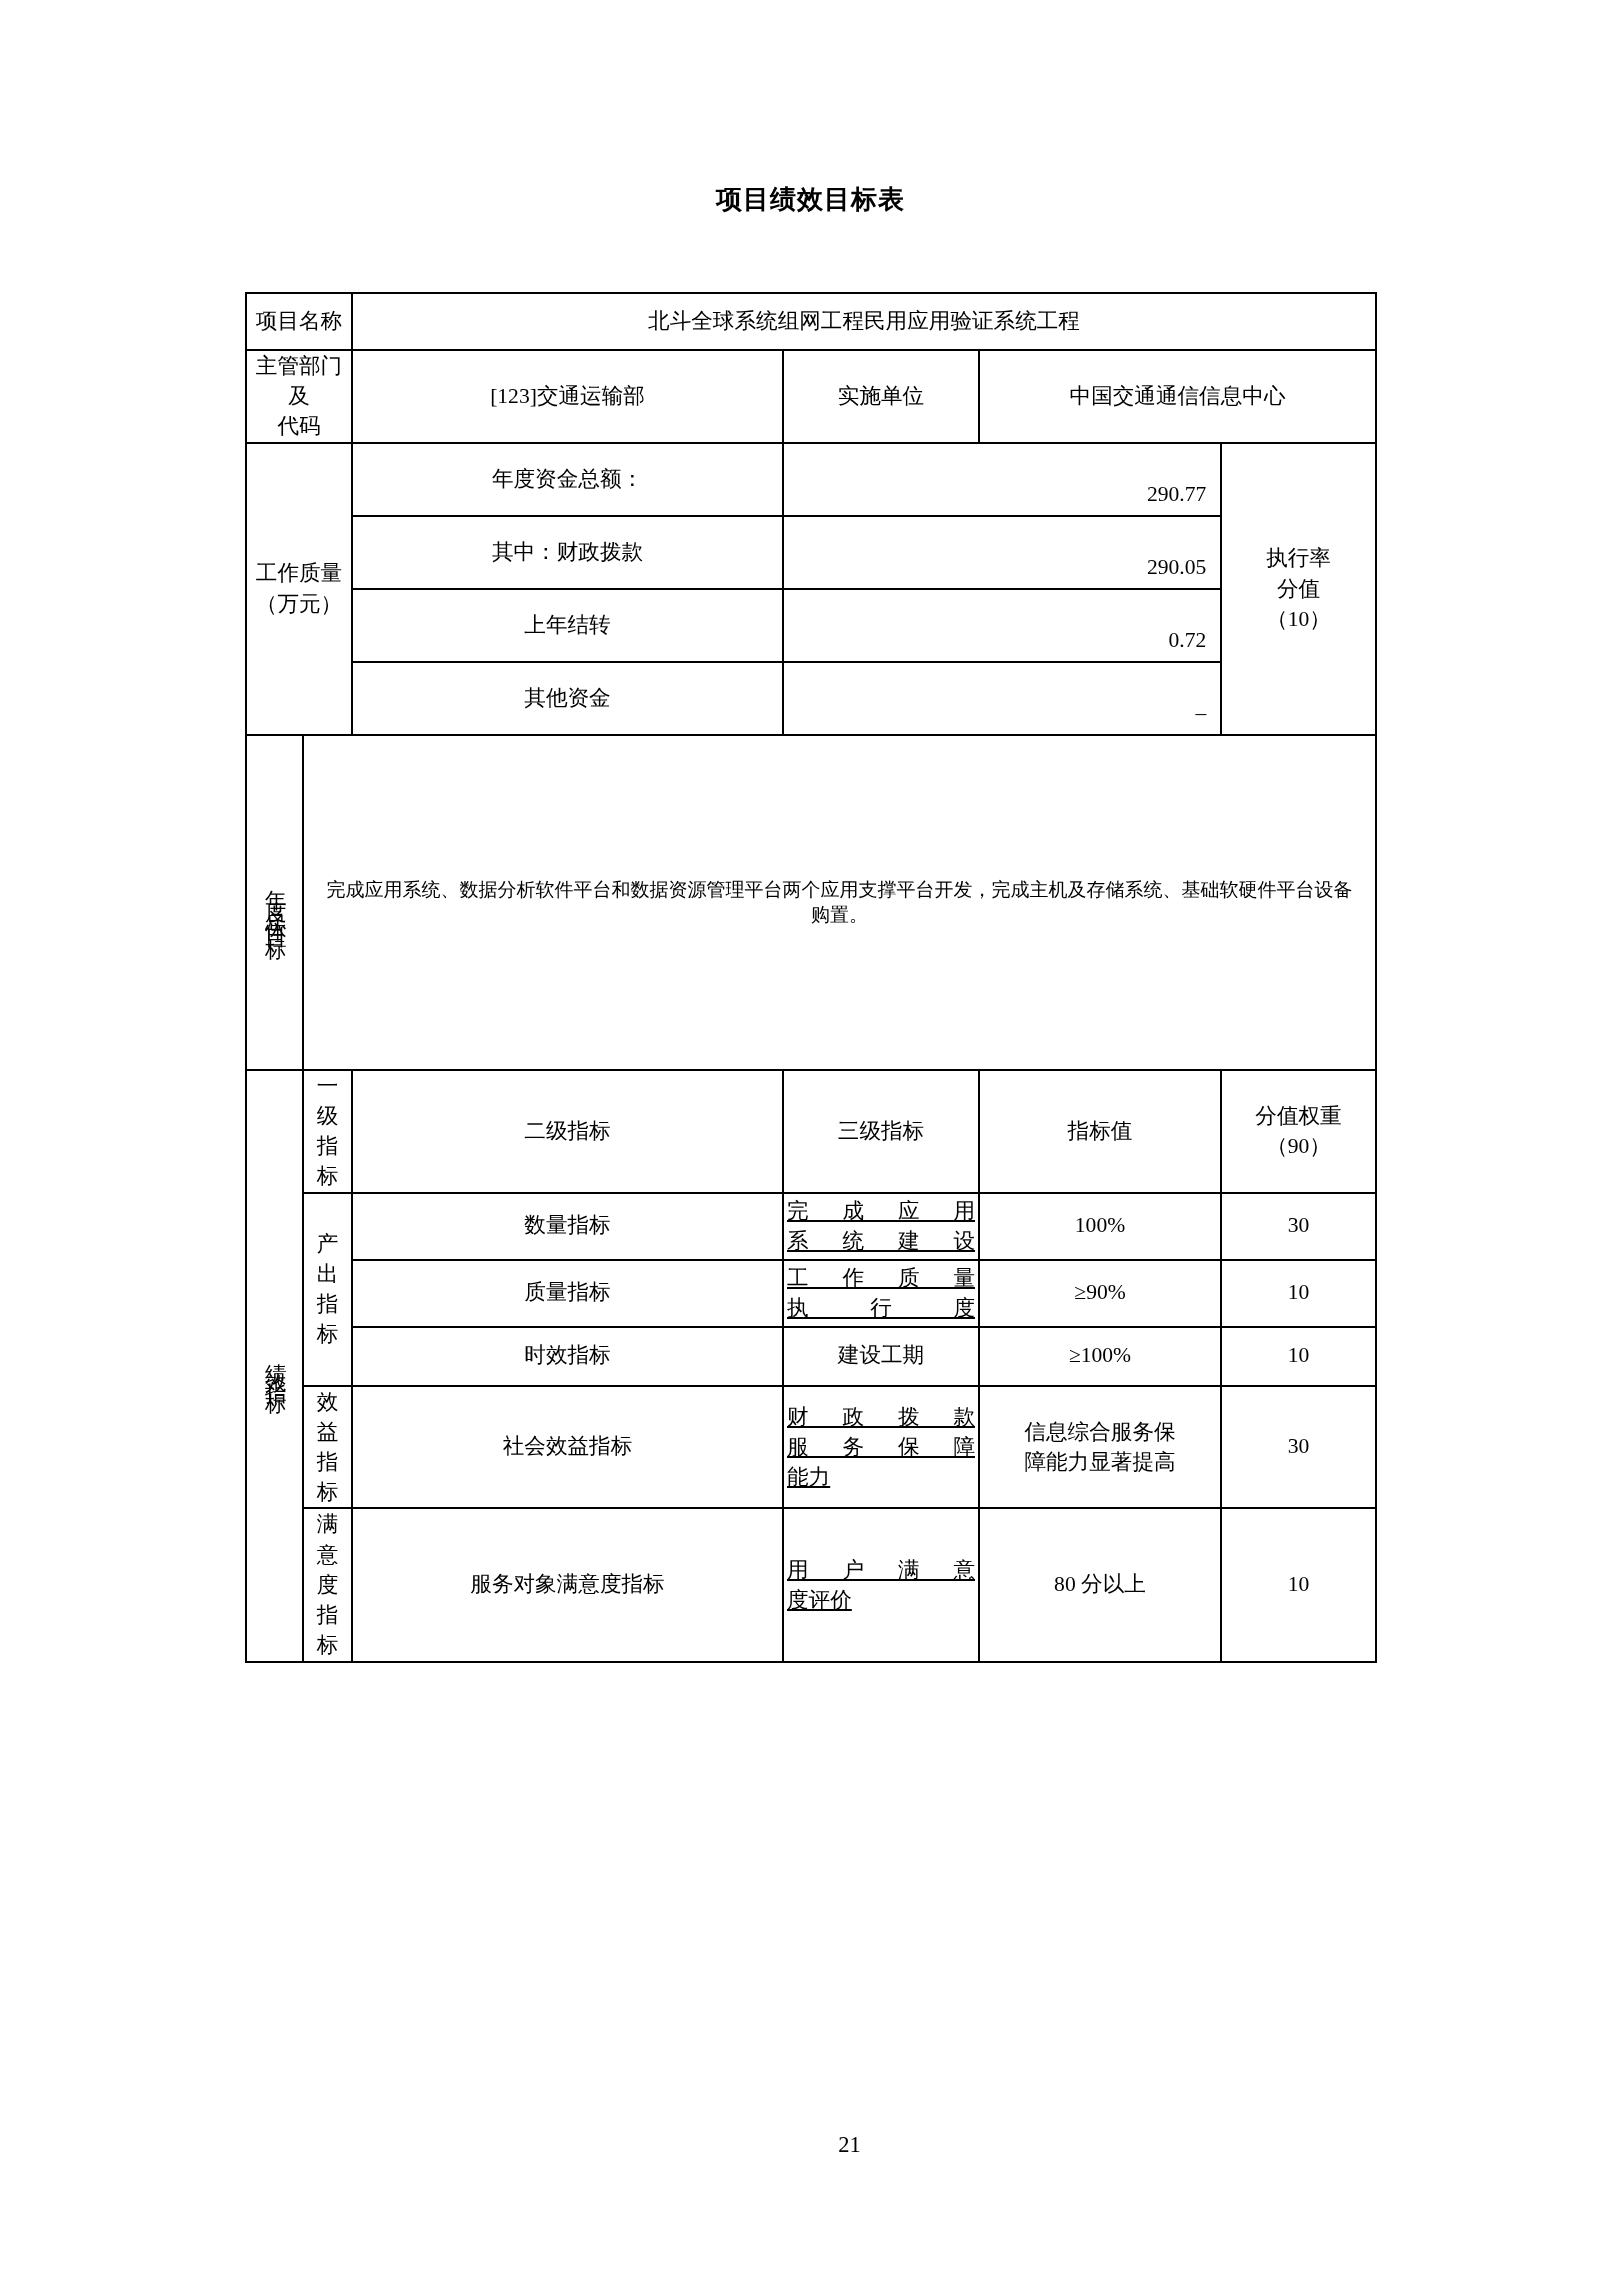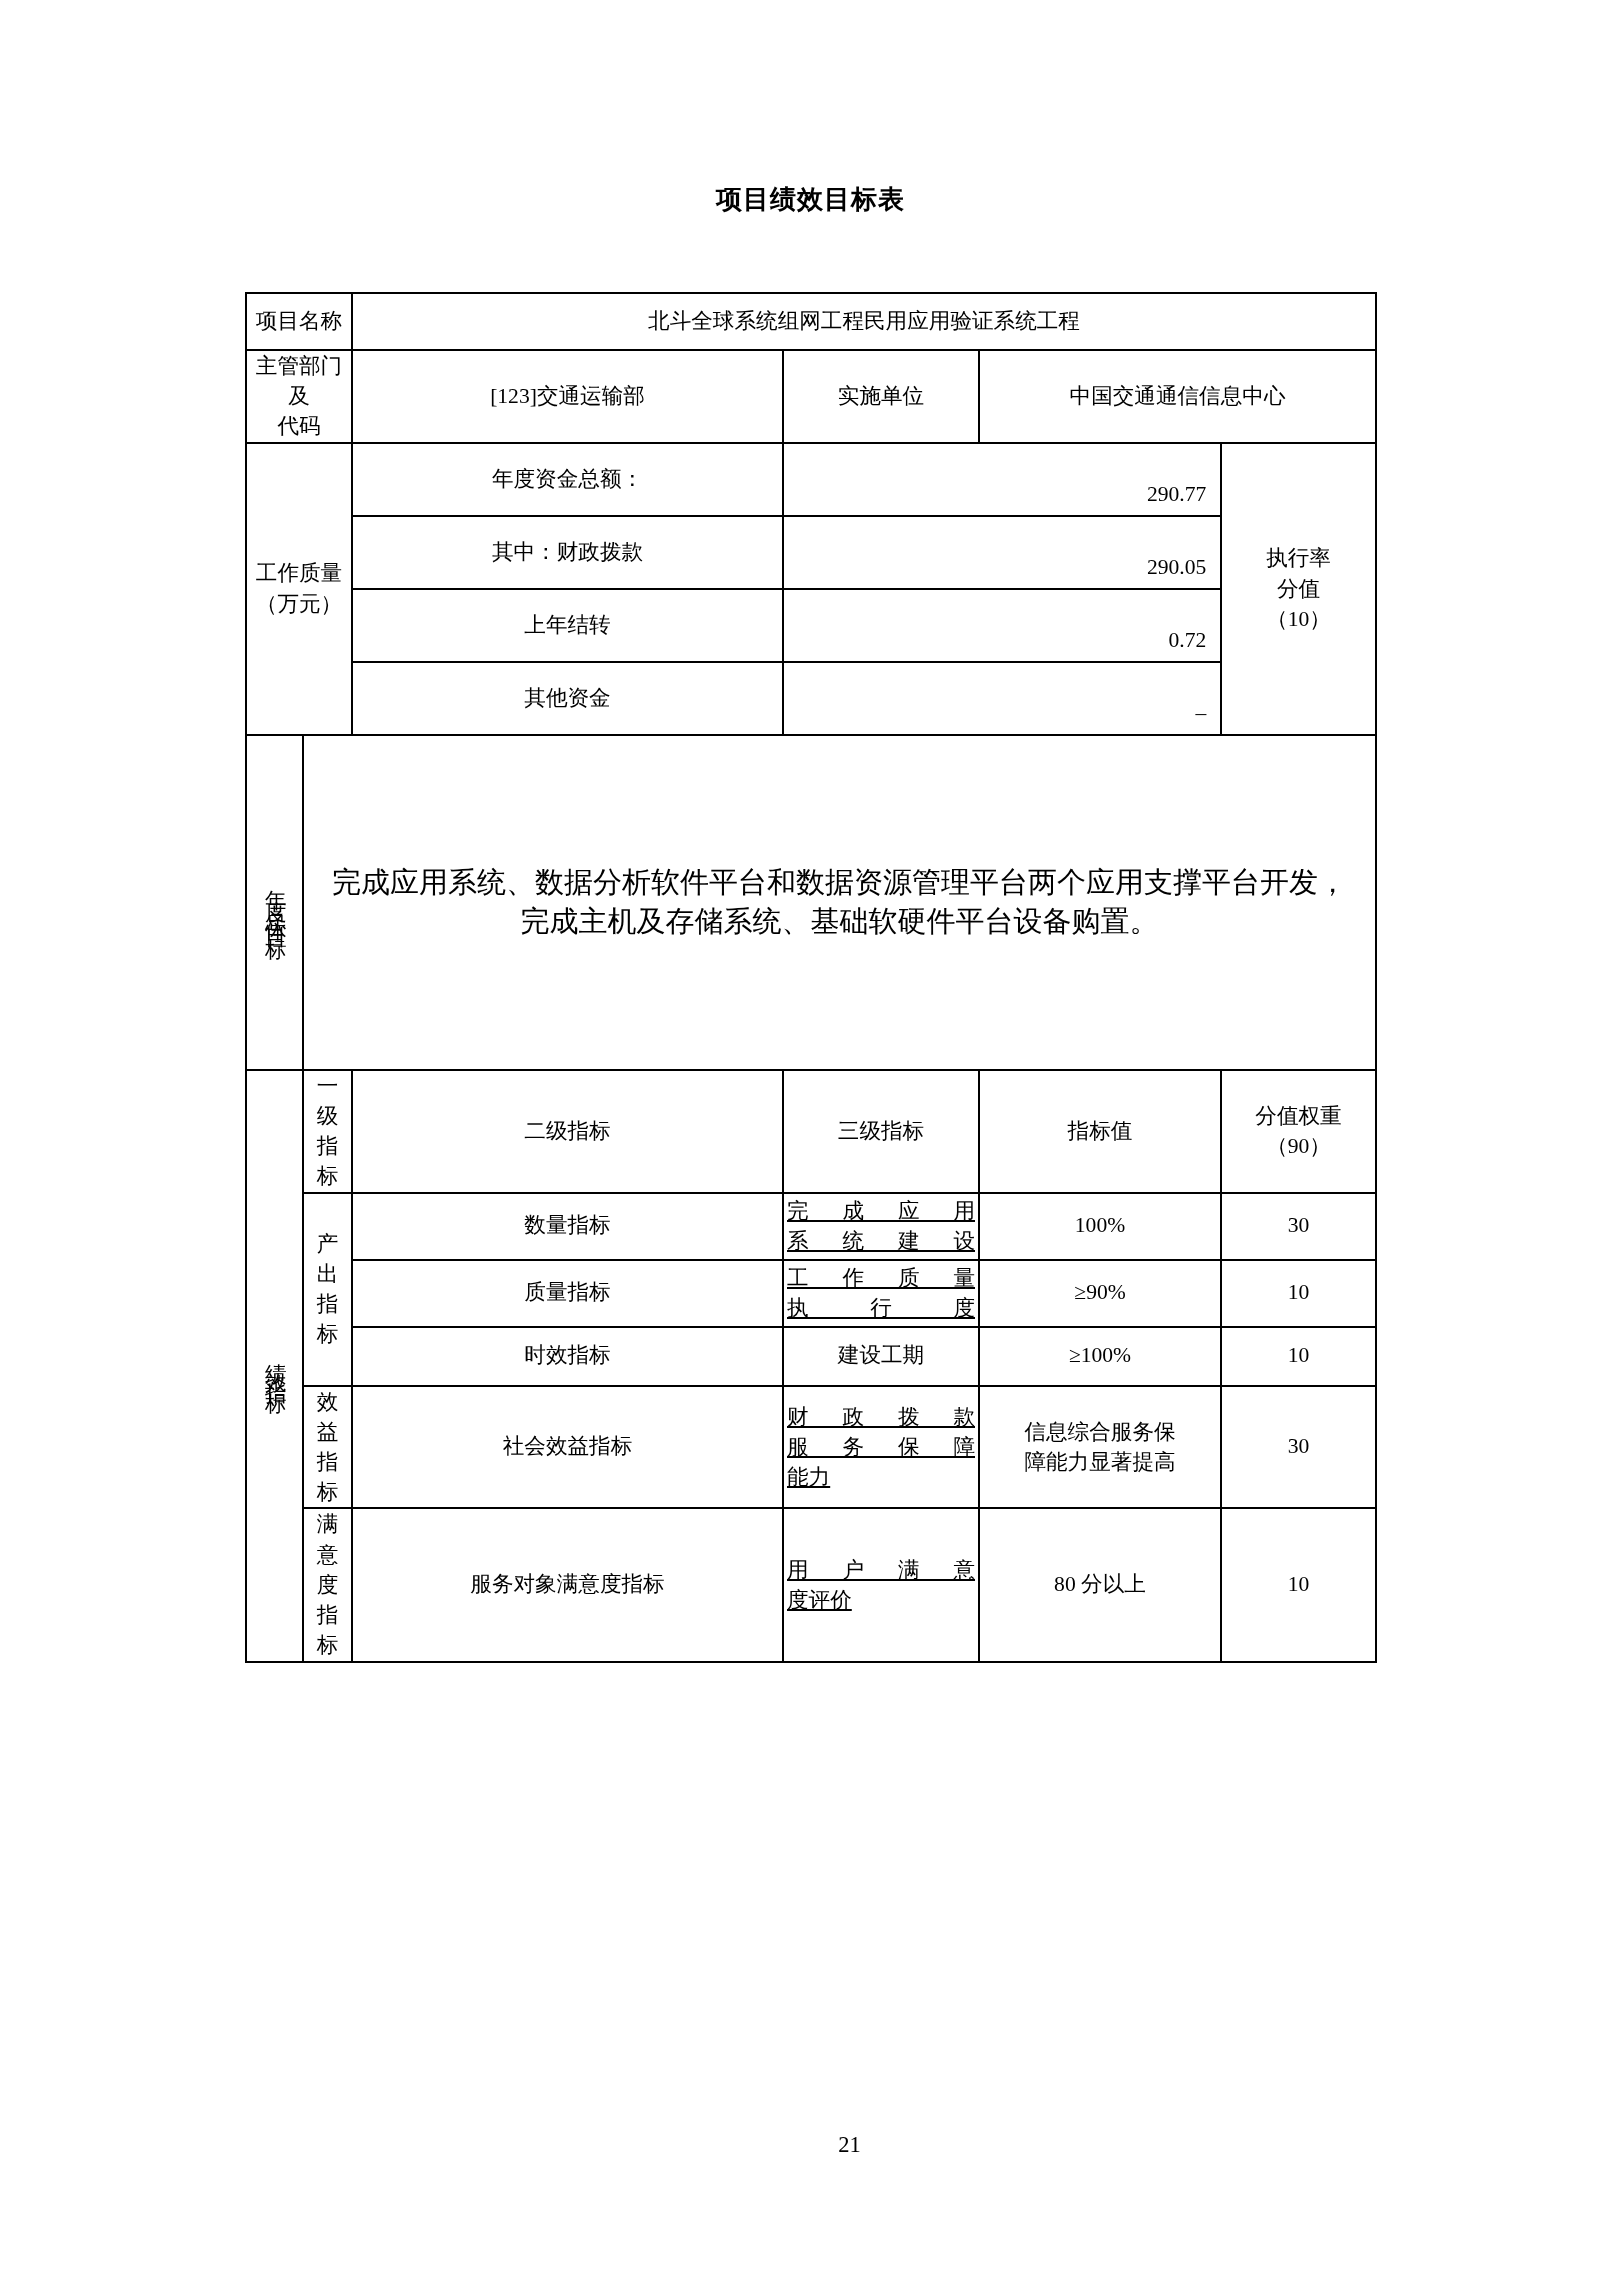--- a/index.html
+++ b/index.html
@@ -72,21 +72,21 @@
     display: flex;
     align-items: center;
     justify-content: center;
     height: 100%;
   }
   .goal-text {
     text-align: center;
     vertical-align: middle !important;
     padding: 9.8px 13.7px !important;
     line-height: 1.55;
-    font-size: 29px;
+    font-size: 19px;
     text-indent: 0;
   }
   .just-cell {
     text-align: justify;
     text-align-last: justify;
     text-decoration: underline;
   }
   .just-inner {
     display: block;
     text-align: justify;

